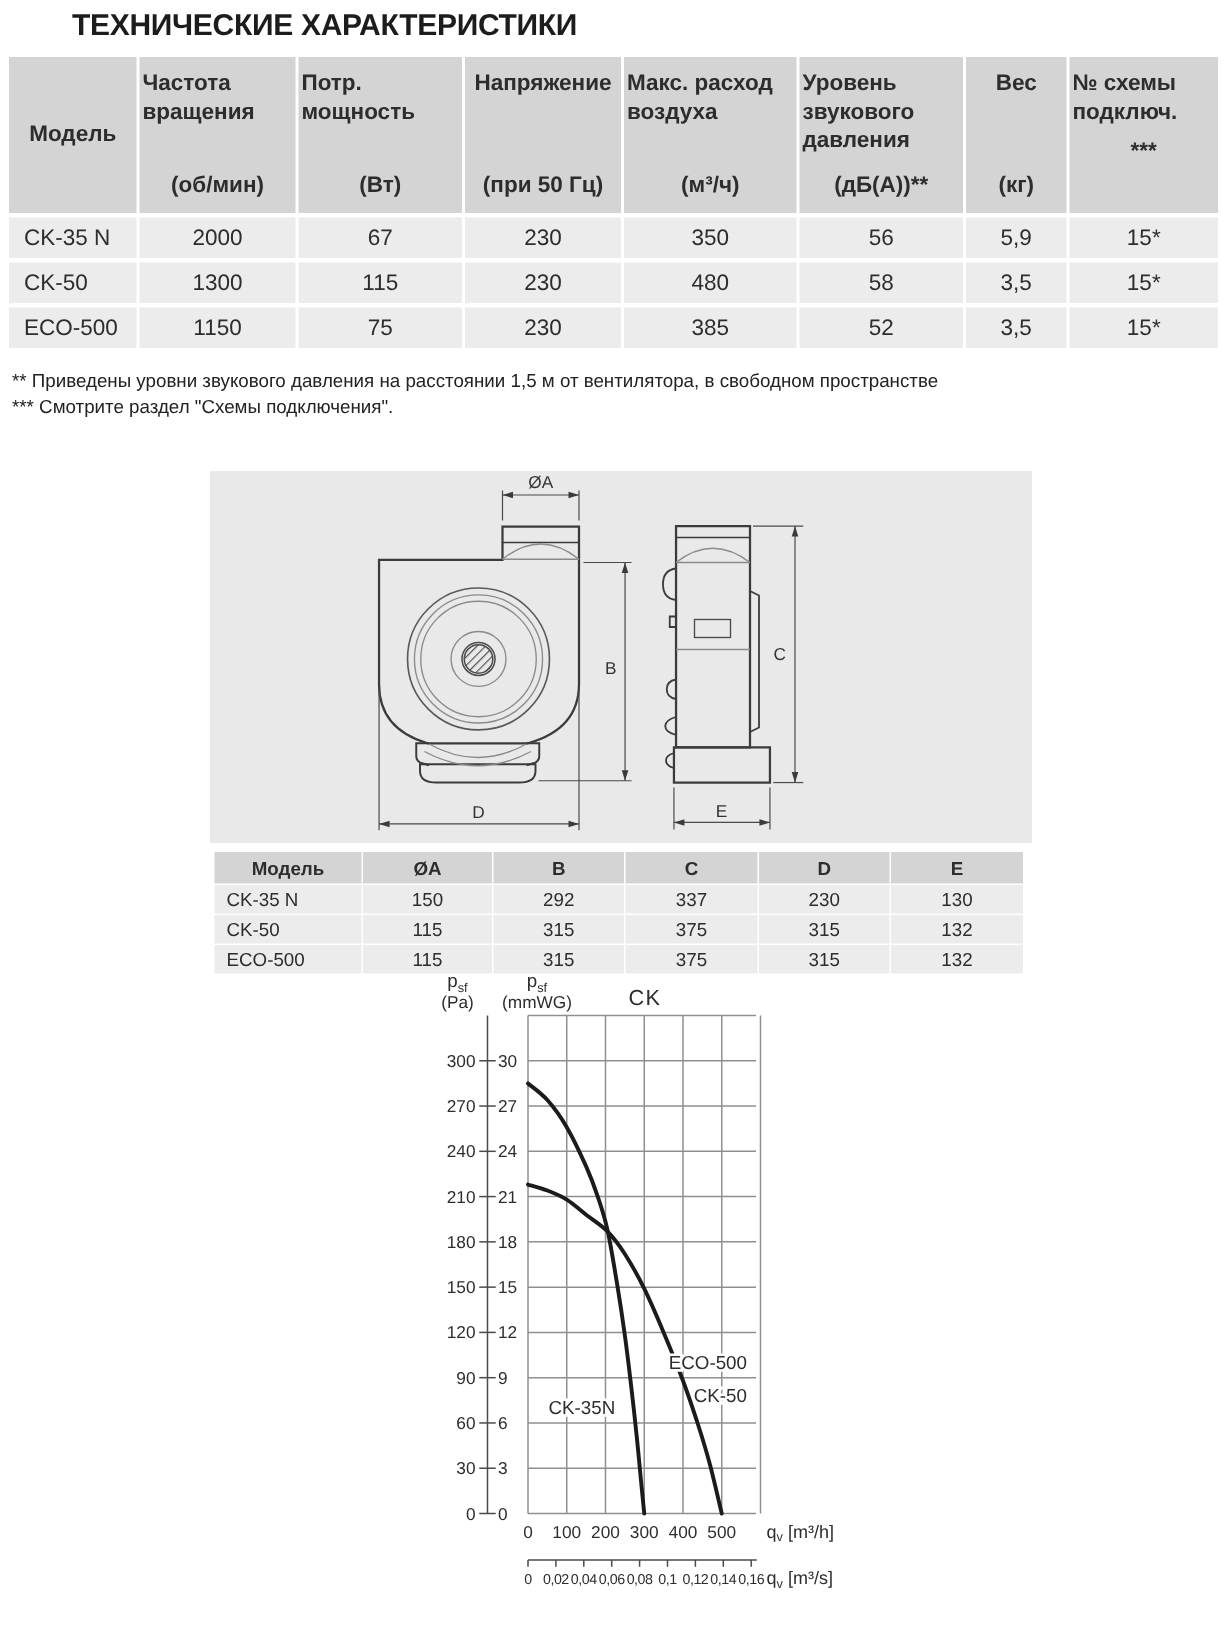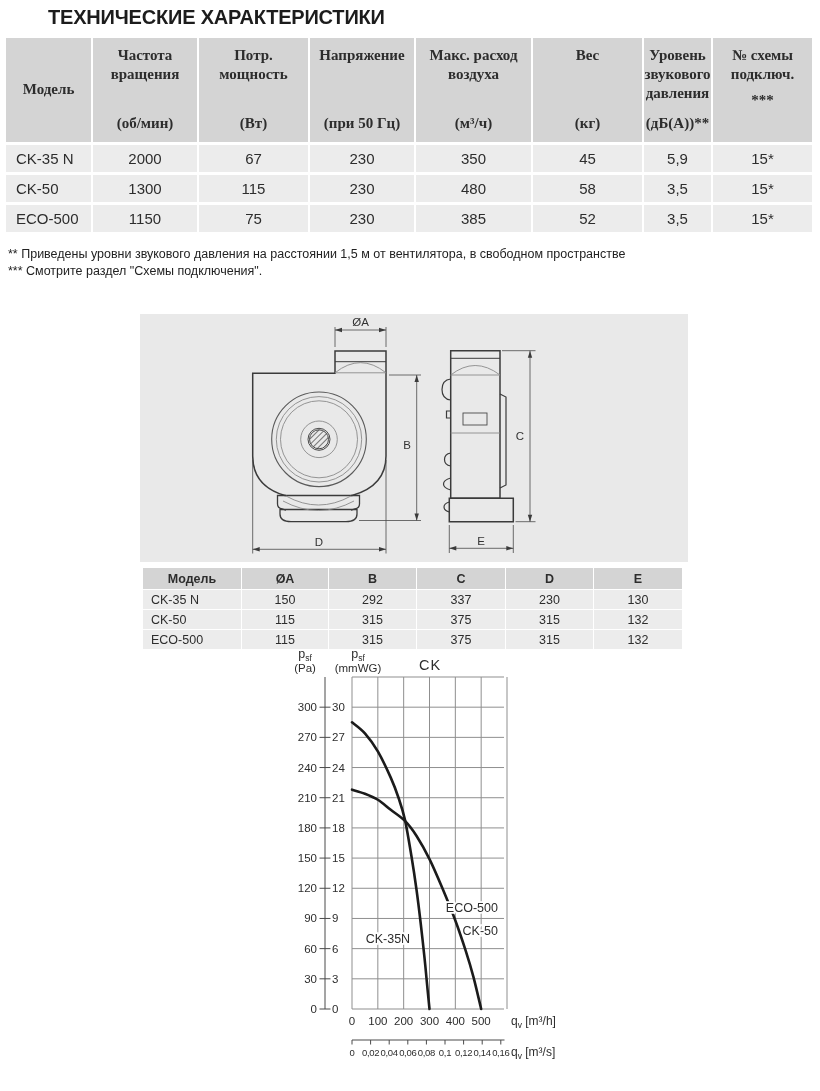--- a/index.html
+++ b/index.html
@@ -3,22 +3,22 @@
 <meta charset="utf-8">
 <style>
   html,body{margin:0;padding:0;}
   body{width:820px;height:1091px;position:relative;background:#fff;
        font-family:"Liberation Sans",sans-serif;color:#2d2d2d;overflow:hidden;}
   .abs{position:absolute;}
   #title{left:8px;top:6px;font-size:20px;font-weight:bold;letter-spacing:-0.2px;color:#1c1c1c;margin-left:40px;}
   
   #spec{left:6px;top:38px;display:grid;grid-template-columns:85px 104px 109px 104px 115px 109px 67px 99px;gap:3px 2px;}
   .hcell{background:#d4d4d4;height:104px;display:flex;flex-direction:column;align-items:center;
-         text-align:center;font-weight:bold;font-size:15px;line-height:19px;
-         padding:8px 2px 9px;box-sizing:border-box;font-family:Liberation Serif, serif;}
+         text-align:left;font-weight:bold;font-size:15px;line-height:19px;
+         padding:8px 2px 9px;box-sizing:border-box;}
   .hcell .hunit{margin-top:auto;}
   .hcell.hcenter{justify-content:center;}
   .hcell.tight .hunit{margin-top:7px;}
   .cell{background:#ececec;height:27px;display:flex;align-items:center;justify-content:center;font-size:15px;}
   .cell.model{justify-content:flex-start;padding-left:10px;}
   #footnotes{left:8px;top:246px;font-size:12.5px;line-height:16.5px;color:#222;}
   
   #drawing{left:140px;top:314px;width:548px;height:248px;background:#e9e9e9;}
   .dimtext{font-size:11.5px;fill:#333;}
   
@@ -48,38 +48,38 @@
   </div>
   <div class="hcell">
     <span class="hmain">Напряжение</span>
     <span class="hunit">(при 50 Гц)</span>
   </div>
   <div class="hcell">
     <span class="hmain">Макс. расход воздуха</span>
     <span class="hunit">(м³/ч)</span>
   </div>
   <div class="hcell">
+    <span class="hmain">Уровень звукового давления</span>
+    <span class="hunit">(дБ(А))**</span>
+  </div>
+  <div class="hcell">
     <span class="hmain">Вес</span>
     <span class="hunit">(кг)</span>
-  </div>
-  <div class="hcell">
-    <span class="hmain">Уровень звукового давления</span>
-    <span class="hunit">(дБ(А))**</span>
   </div>
   <div class="hcell tight">
     <span class="hmain">№ схемы подключ.</span>
     <span class="hunit">***</span>
   </div>
 
   <div class="cell model">CK-35 N</div>
   <div class="cell">2000</div>
   <div class="cell">67</div>
   <div class="cell">230</div>
   <div class="cell">350</div>
-  <div class="cell">45</div>
+  <div class="cell">56</div>
   <div class="cell">5,9</div>
   <div class="cell">15*</div>
 
   <div class="cell model">CK-50</div>
   <div class="cell">1300</div>
   <div class="cell">115</div>
   <div class="cell">230</div>
   <div class="cell">480</div>
   <div class="cell">58</div>
   <div class="cell">3,5</div>

